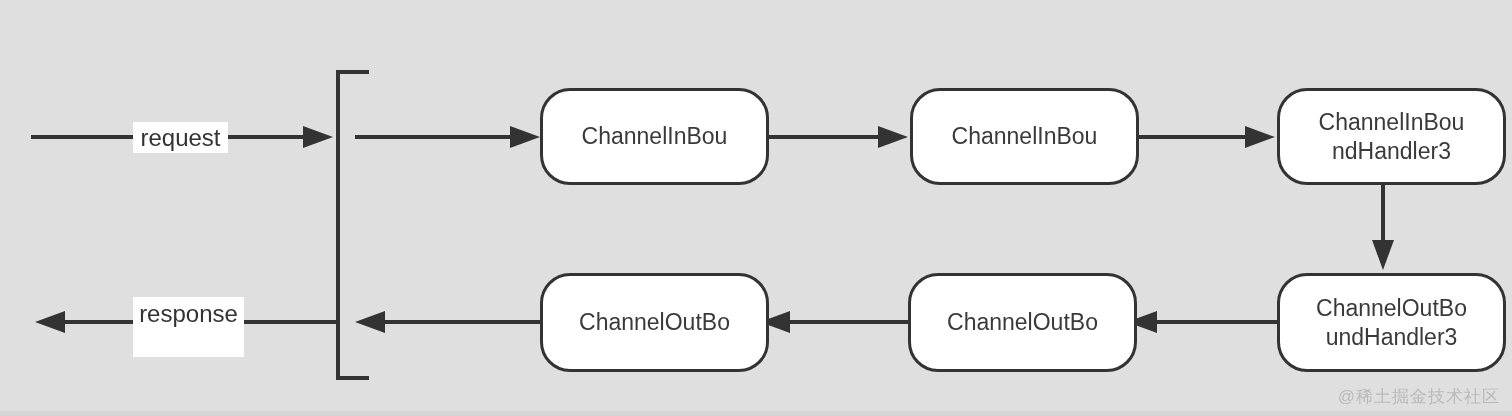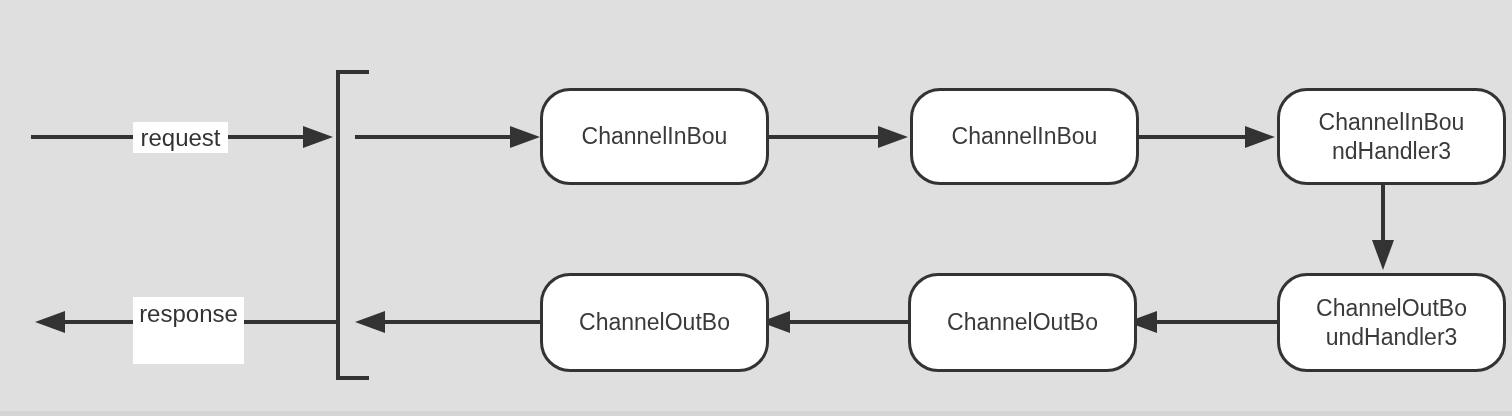--- a/index.html
+++ b/index.html
@@ -90,17 +90,18 @@
   <div class="tri tri-left" style="left:1127px;top:311px;"></div>
 
   <div class="hline" style="left:790px;top:320px;width:118px;"></div>
   <div class="tri tri-left" style="left:760px;top:311px;"></div>
 
   <div class="hline" style="left:385px;top:320px;width:155px;"></div>
   <div class="tri tri-left" style="left:355px;top:311px;"></div>
 
   <div class="hline" style="left:65px;top:320px;width:273px;"></div>
   <div class="tri tri-left" style="left:35px;top:311px;"></div>
-  <div class="flow-label top" style="left:133px;top:297px;width:111px;height:67px;">response</div>
+  <div class="flow-label top" style="left:133px;top:297px;width:111px;height:60px;">response</div>
 
+  <div class="watermark">@稀土掘金技术社区</div>
 
   <div class="bottom-edge"></div>
 </div>
 
 </body></html>

